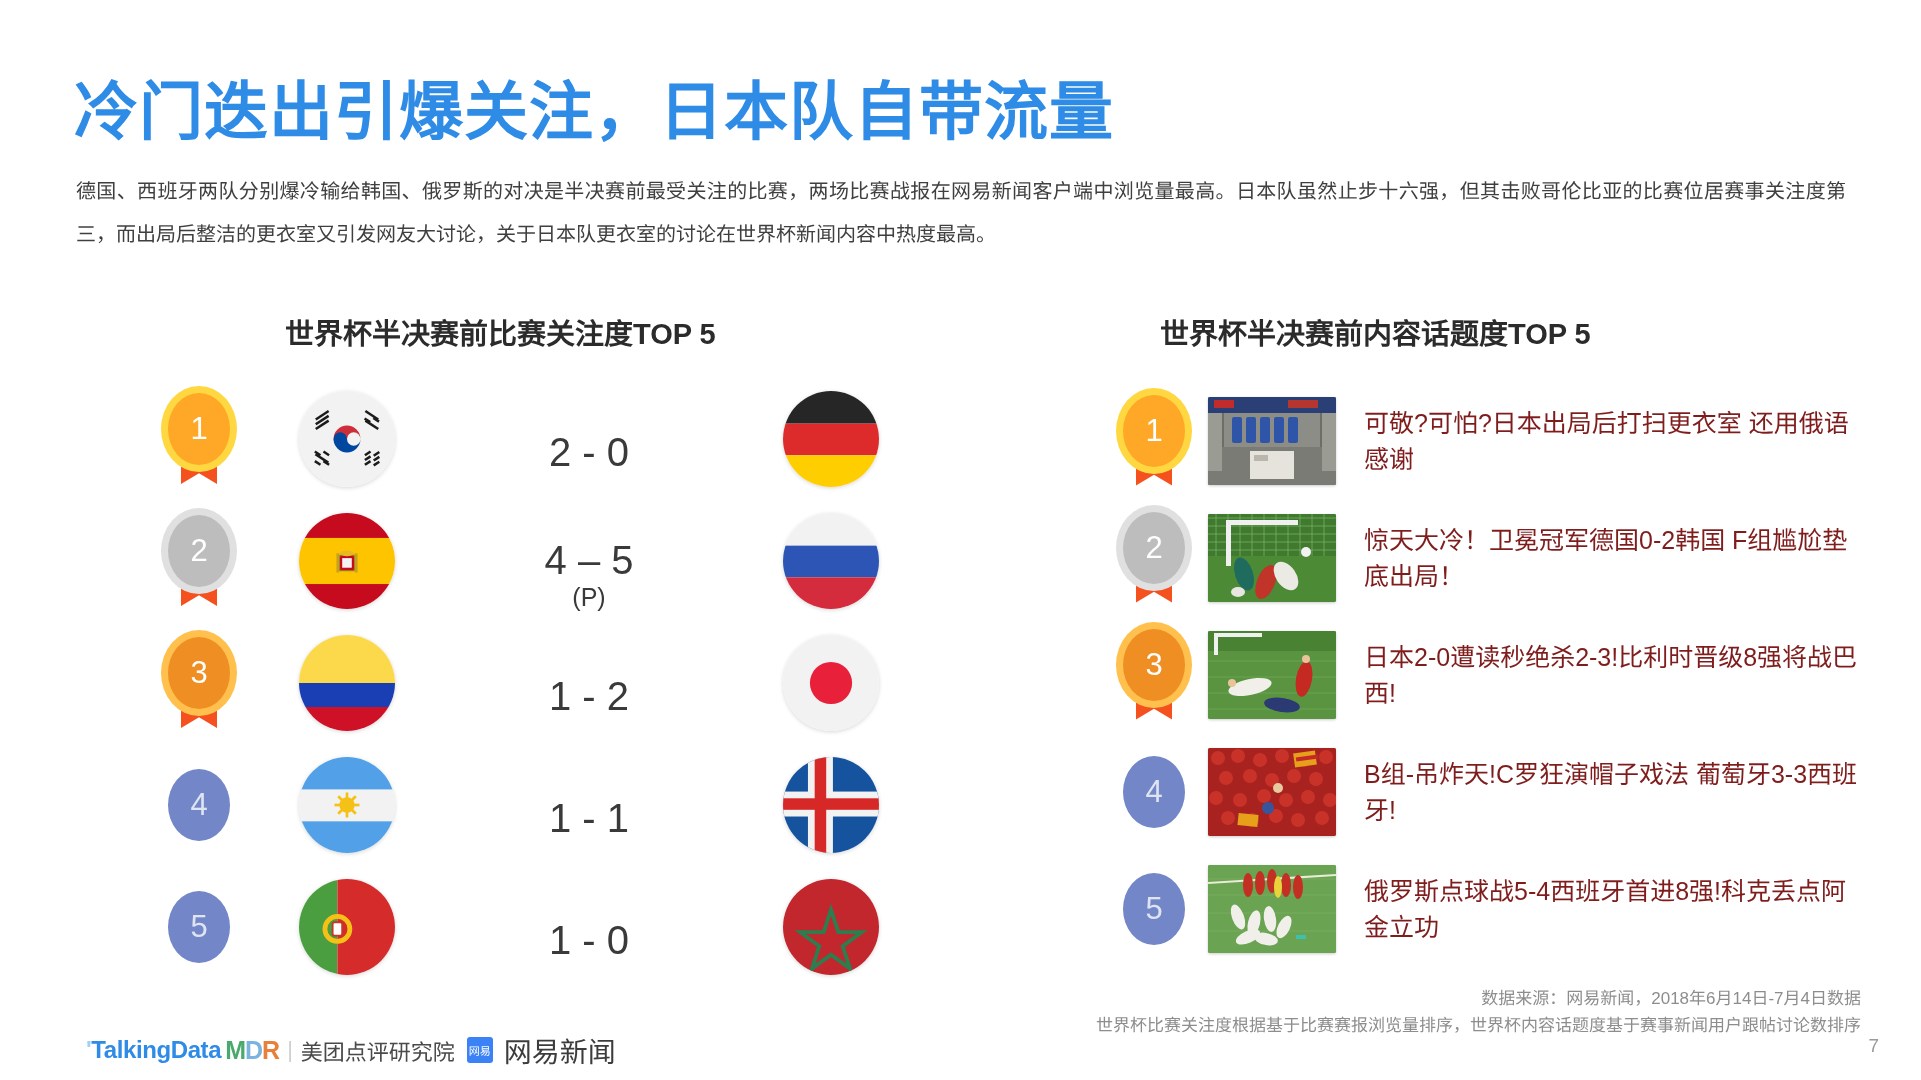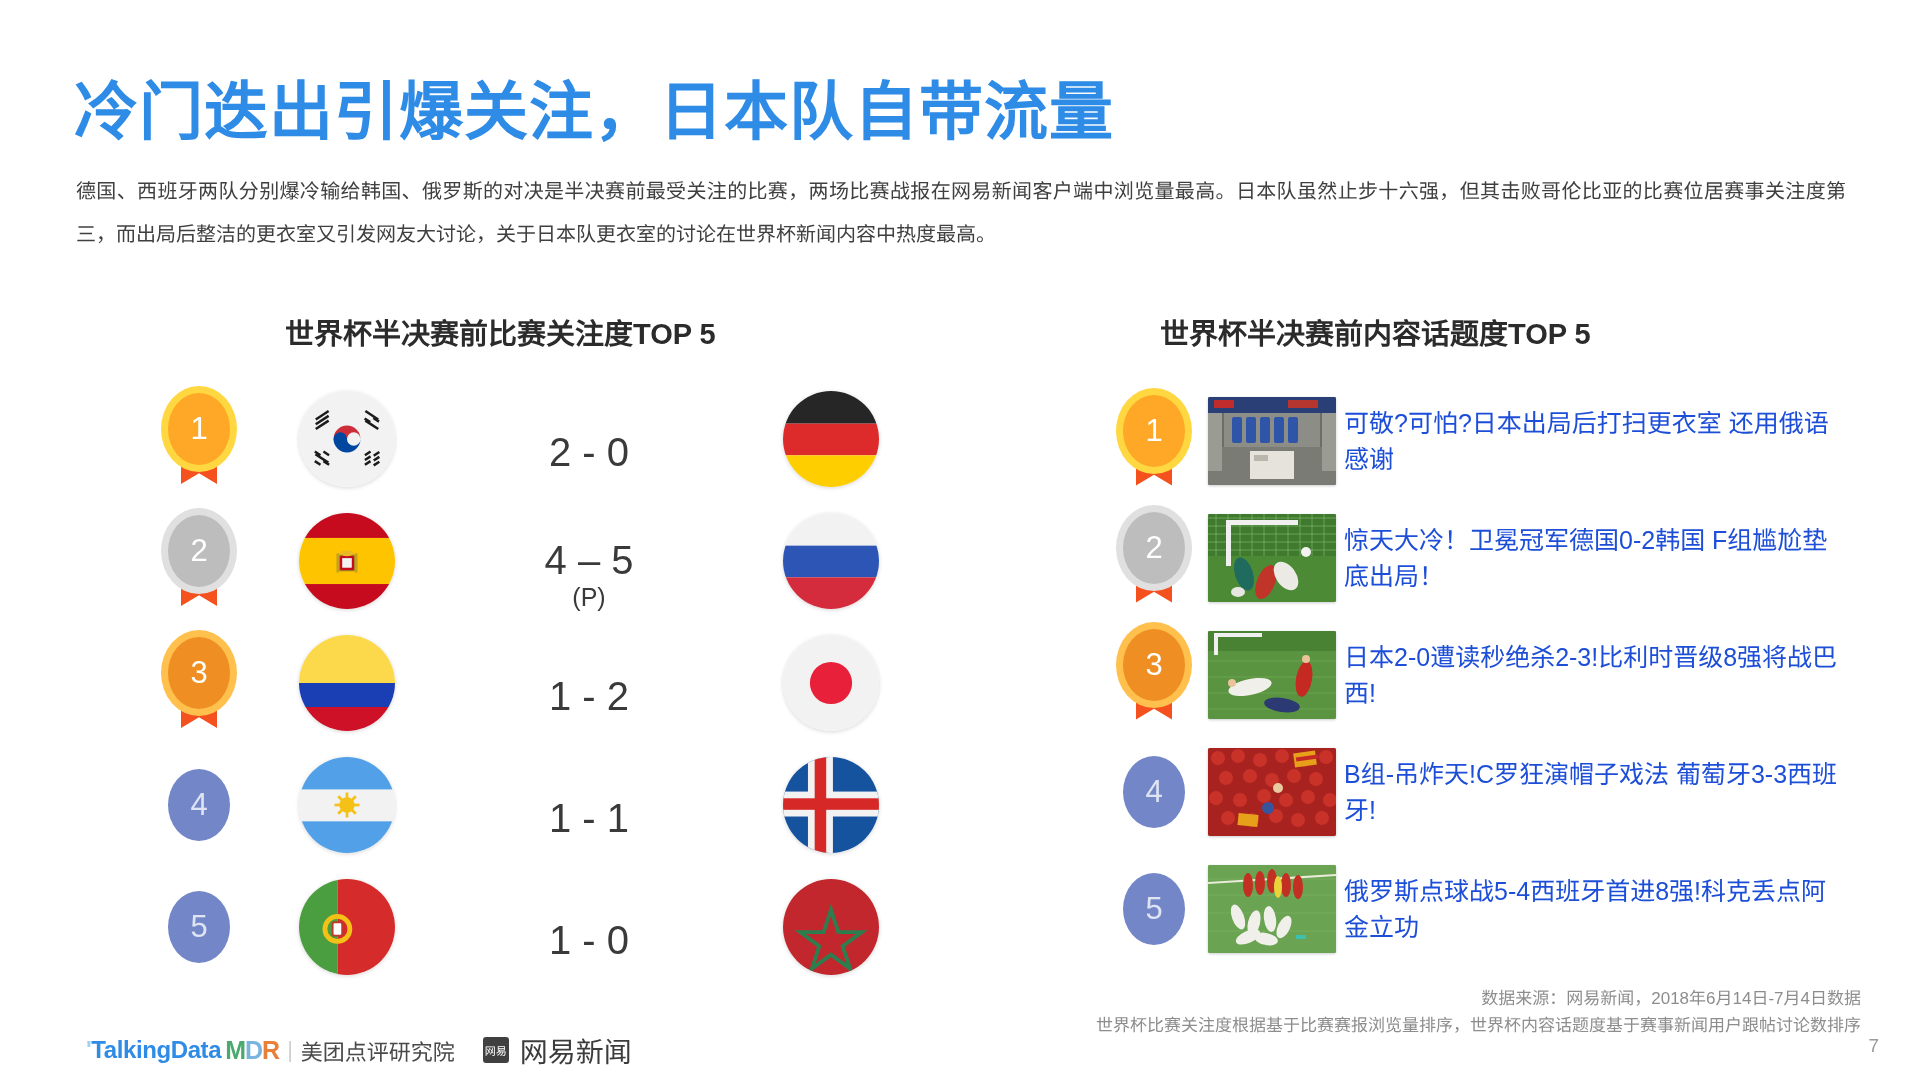--- a/index.html
+++ b/index.html
@@ -152,24 +152,24 @@
     width: 128px; height: 88px;
     flex: none;
     border-radius: 2px;
     overflow: hidden;
     position: relative;
     background: #5a7a3a;
     box-shadow: 0 1px 3px rgba(0,0,0,0.2);
   }
   .news-thumb svg { display: block; width: 100%; height: 100%; }
   .news-title {
-    margin-left: 8px;
+    margin-left: 28px;
     font-size: 25px;
     line-height: 36px;
-    color: #1d4ed8;
+    color: #7f1d1d;
     width: 500px;
   }
 
   
   #footnote {
     position: absolute;
     right: 60px;
     top: 985px;
     text-align: right;
     font-size: 17px;
@@ -215,25 +215,25 @@
   }
   .logo-meituan {
     font-size: 22px;
     color: #4a4a4a;
   }
   .logo-netease-mark {
     display: inline-flex;
     align-items: center;
     justify-content: center;
     width: 26px; height: 26px;
-    background: #404040;
+    background: #3b82f6;
     color: #fff;
     font-size: 11px;
     border-radius: 3px;
-    margin-left: 24px;
+    margin-left: 8px;
   }
   .logo-netease-text {
     font-size: 28px;
     color: #3c3c3c;
     margin-left: 7px;
   }
 </style>
 </head>
 <body>
 

